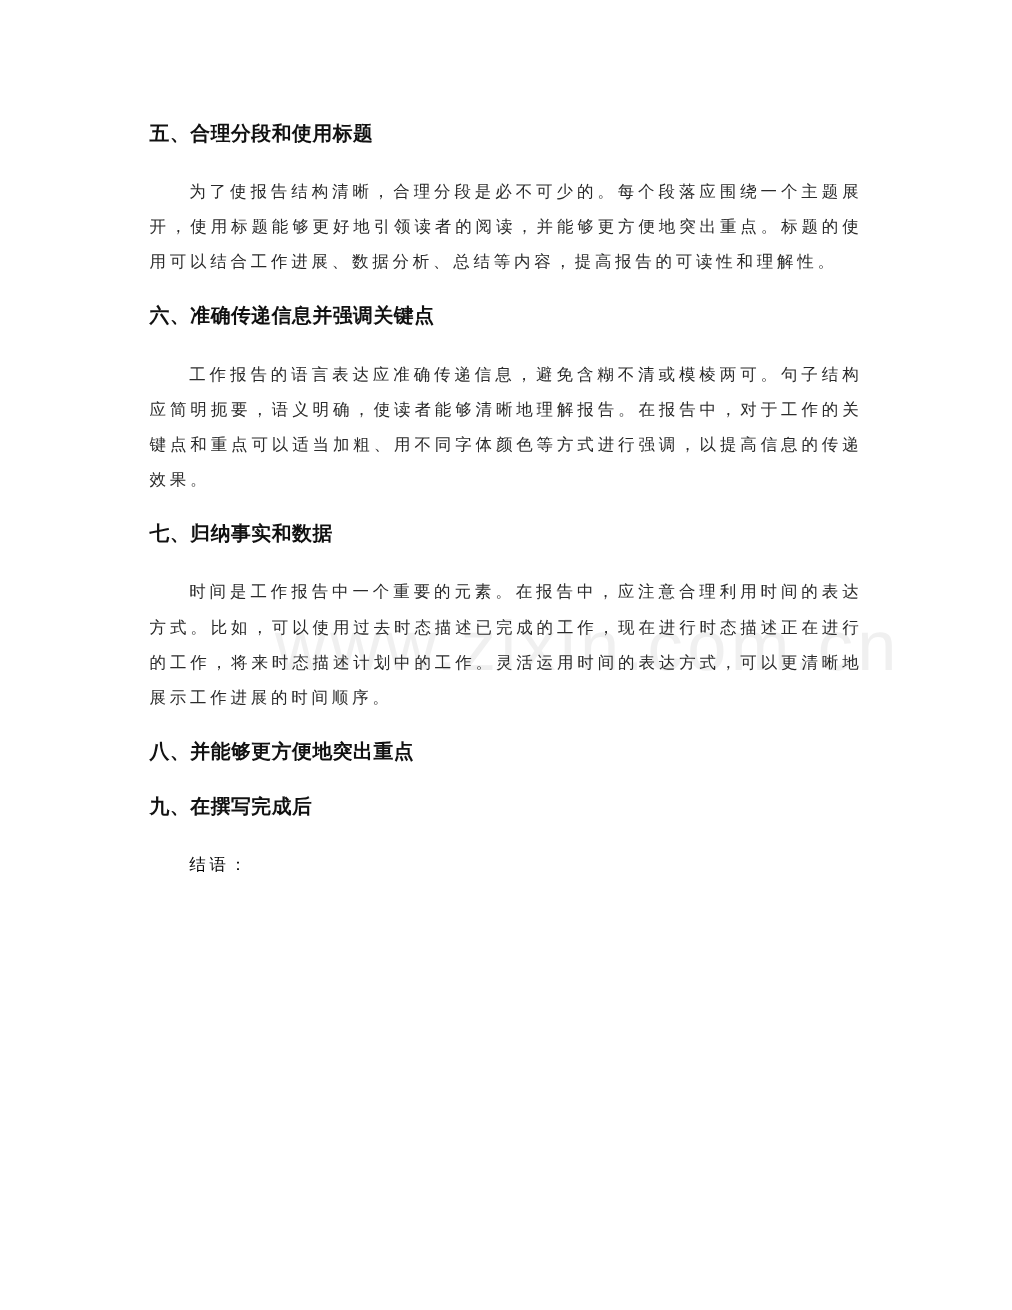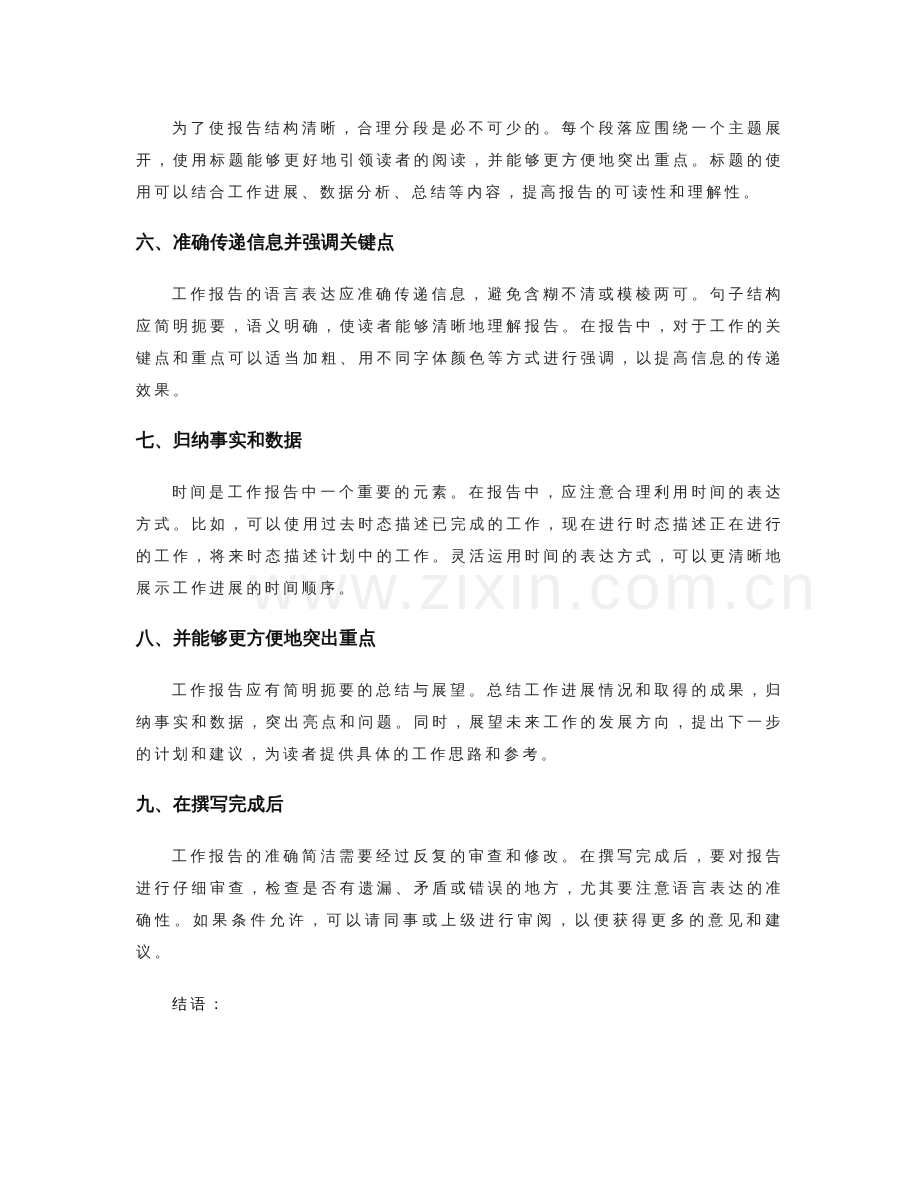--- a/index.html
+++ b/index.html
@@ -62,38 +62,37 @@
     }
   </style>
 </head>
 <body>
 
 <div class="watermark">www.zixin.com.cn</div>
 
 <div class="page">
 
   <section>
+    <h2 class="section-heading">五、合理分段和使用标题</h2>
     <p class="paragraph">为了使报告结构清晰，合理分段是必不可少的。每个段落应围绕一个主题展开，使用标题能够更好地引领读者的阅读，并能够更方便地突出重点。标题的使用可以结合工作进展、数据分析、总结等内容，提高报告的可读性和理解性。</p>
   </section>
 
   <section>
     <h2 class="section-heading">六、准确传递信息并强调关键点</h2>
     <p class="paragraph">工作报告的语言表达应准确传递信息，避免含糊不清或模棱两可。句子结构应简明扼要，语义明确，使读者能够清晰地理解报告。在报告中，对于工作的关键点和重点可以适当加粗、用不同字体颜色等方式进行强调，以提高信息的传递效果。</p>
   </section>
 
   <section>
     <h2 class="section-heading">七、归纳事实和数据</h2>
     <p class="paragraph">时间是工作报告中一个重要的元素。在报告中，应注意合理利用时间的表达方式。比如，可以使用过去时态描述已完成的工作，现在进行时态描述正在进行的工作，将来时态描述计划中的工作。灵活运用时间的表达方式，可以更清晰地展示工作进展的时间顺序。</p>
   </section>
 
   <section>
     <h2 class="section-heading">八、并能够更方便地突出重点</h2>
-    <p class="paragraph">工作报告应有简明扼要的总结与展望。总结工作进展情况和取得的成果，归纳事实和数据，突出亮点和问题。同时，展望未来工作的发展方向，提出下一步的计划和建议，为读者提供具体的工作思路和参考。</p>
   </section>
 
   <section>
     <h2 class="section-heading">九、在撰写完成后</h2>
-    <p class="paragraph">工作报告的准确简洁需要经过反复的审查和修改。在撰写完成后，要对报告进行仔细审查，检查是否有遗漏、矛盾或错误的地方，尤其要注意语言表达的准确性。如果条件允许，可以请同事或上级进行审阅，以便获得更多的意见和建议。</p>
   </section>
 
   <p class="closing">结语：</p>
 
 </div>
 
 </body></html>

